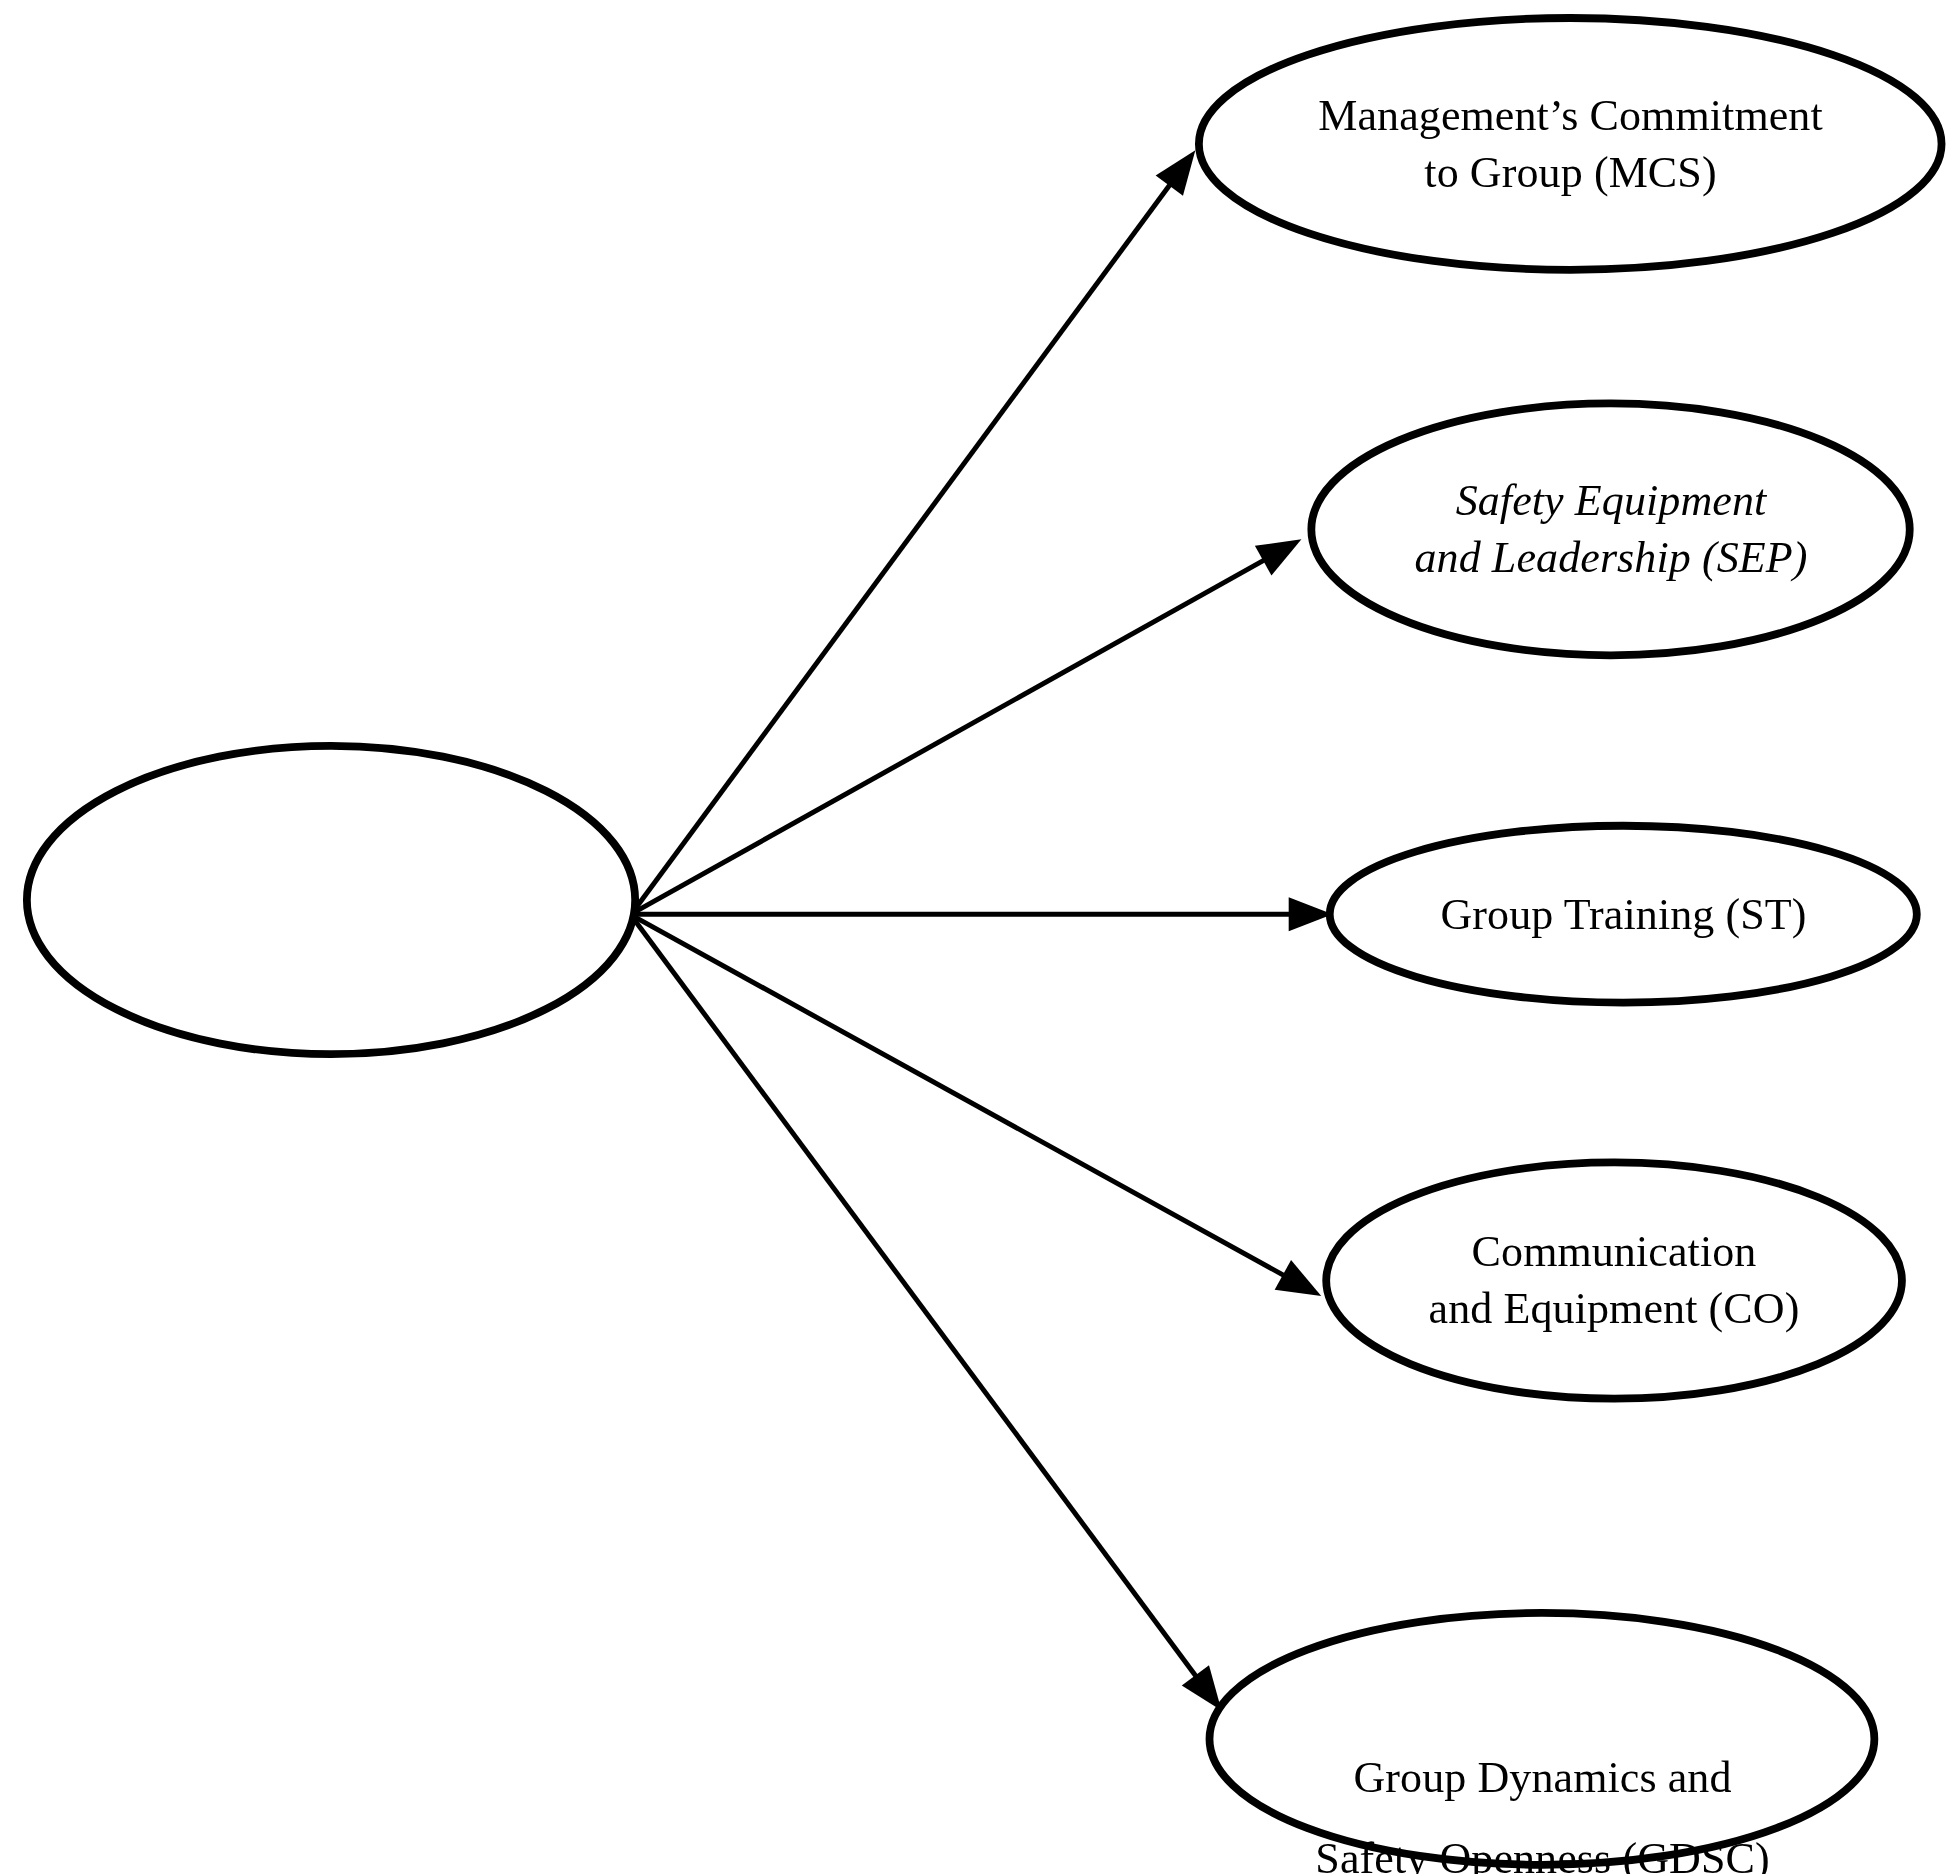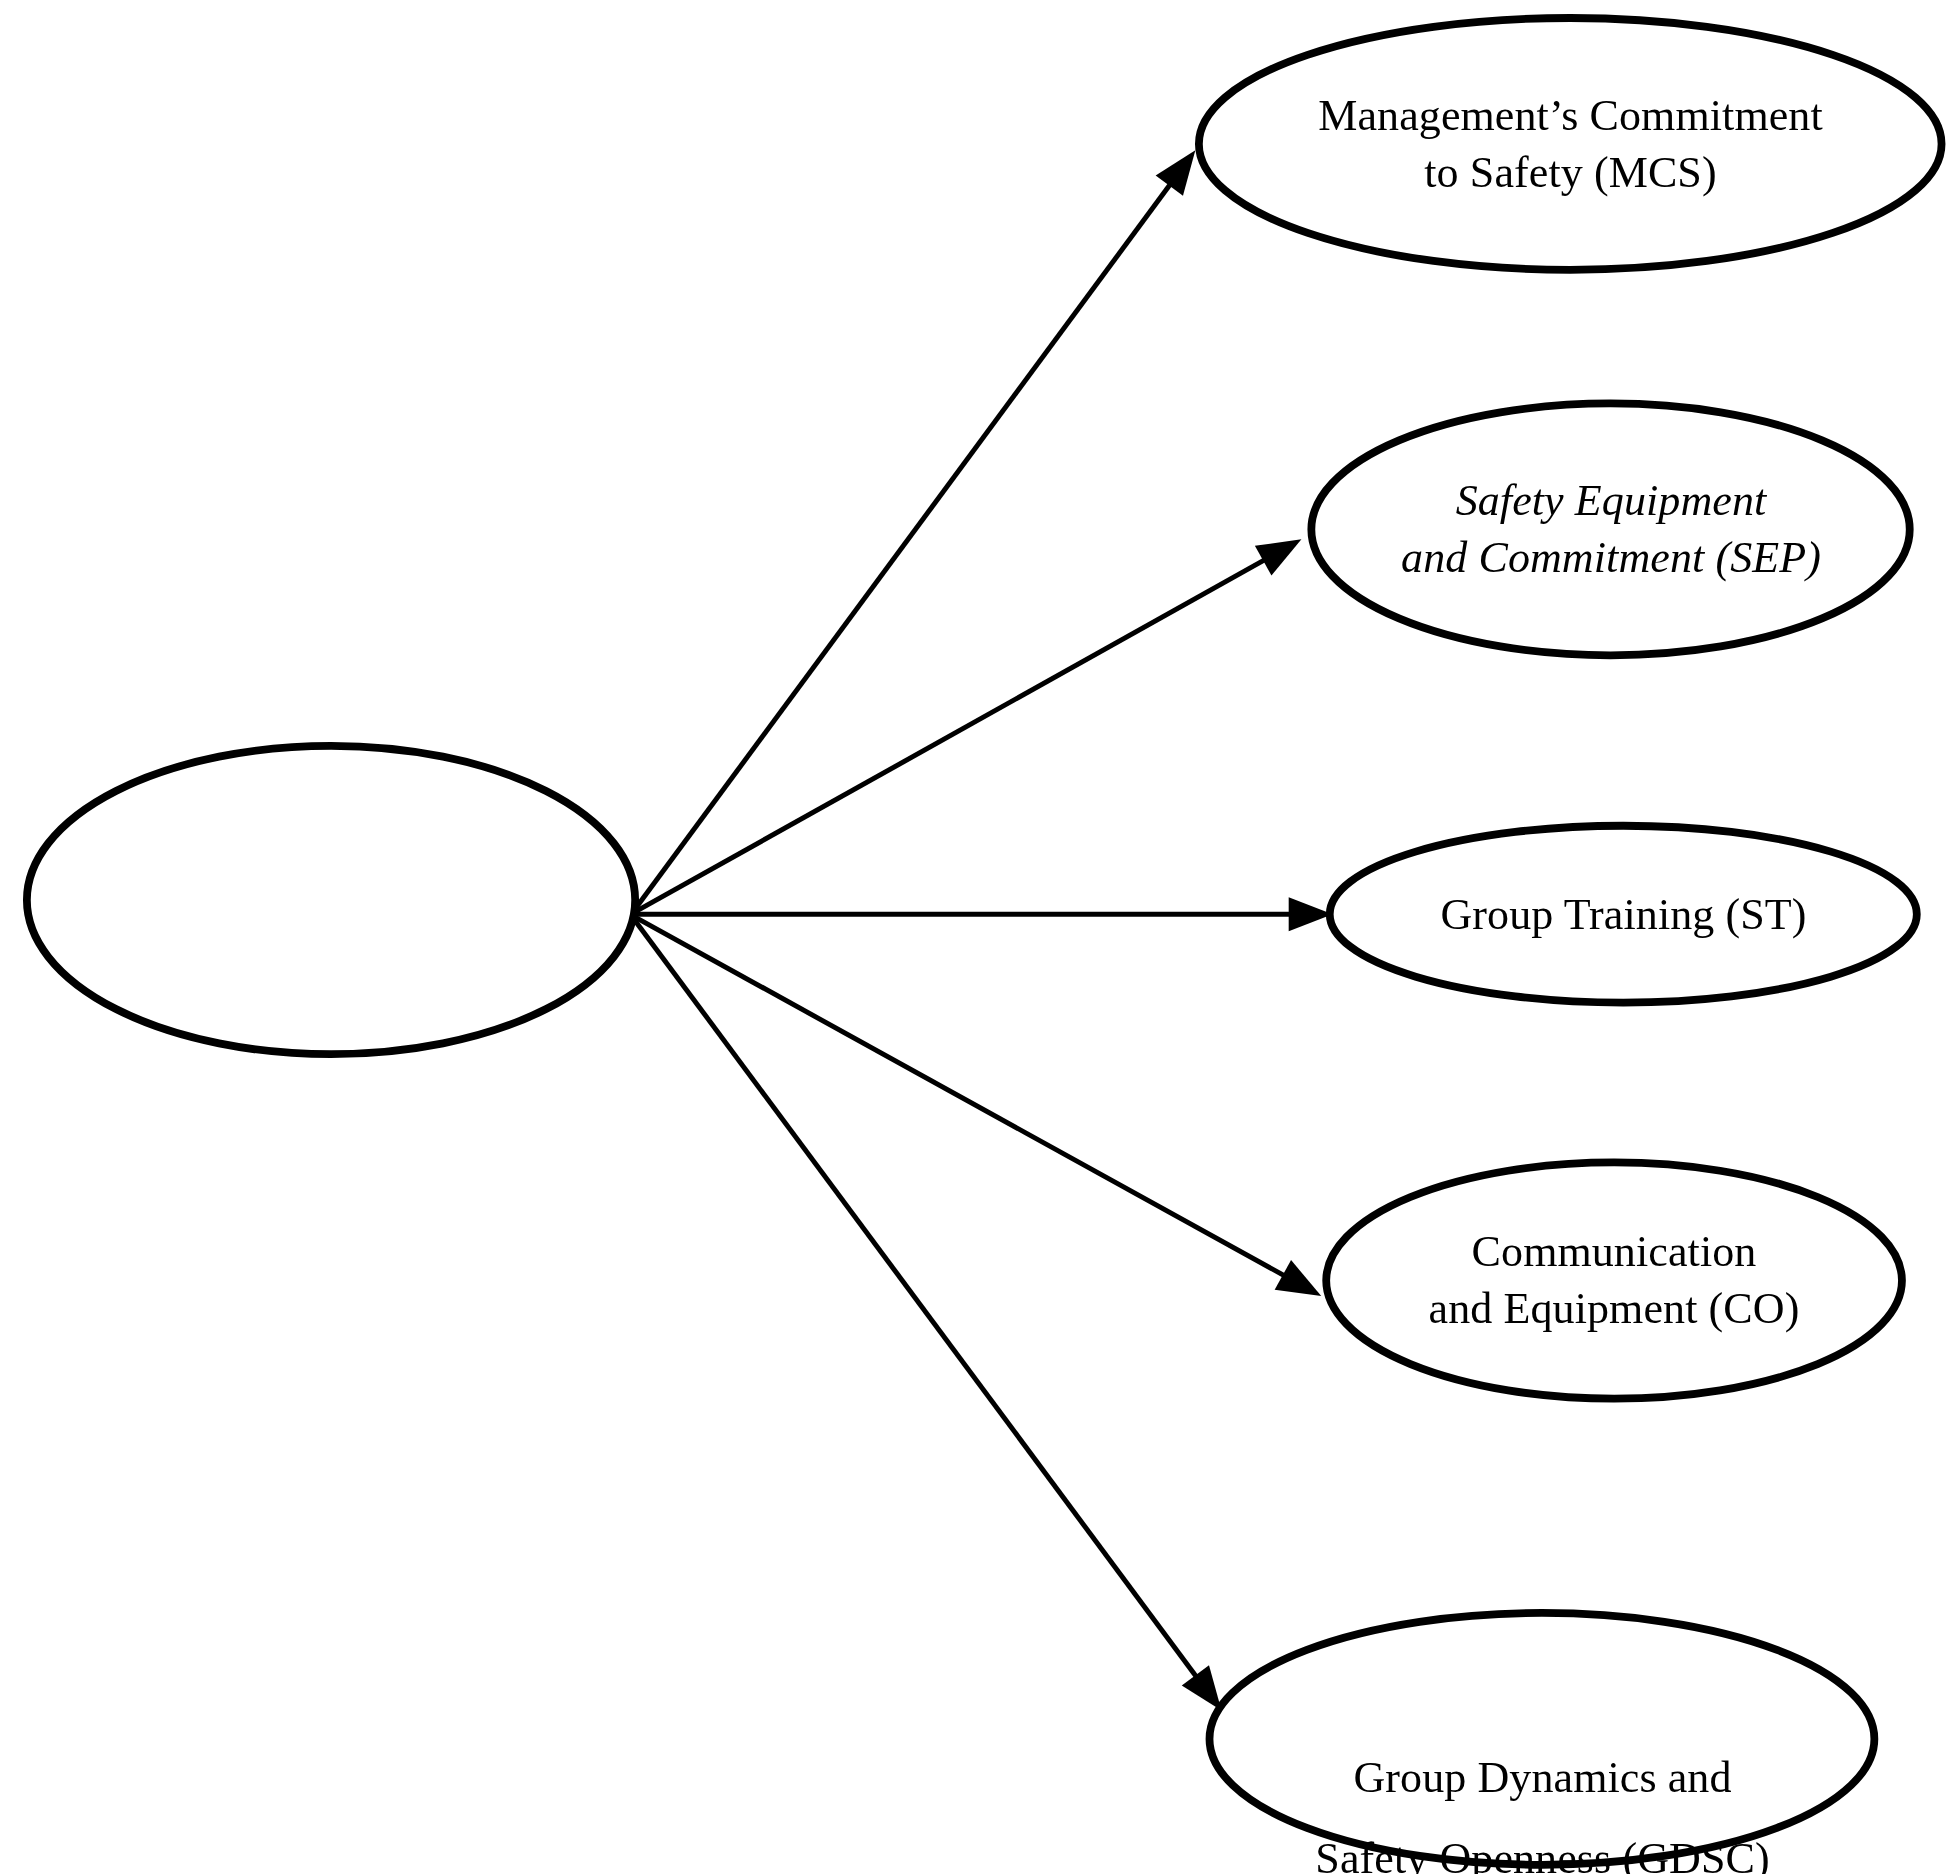--- a/index.html
+++ b/index.html
@@ -95,26 +95,26 @@
       <ellipse class="ellipse-shape" cx="2277" cy="748" rx="423" ry="178" stroke="#000000" stroke-width="11" fill="#ffffff"></ellipse>
       <ellipse class="ellipse-shape" cx="2295" cy="1292" rx="415" ry="125" stroke="#000000" stroke-width="11" fill="#ffffff"></ellipse>
       <ellipse class="ellipse-shape" cx="2282" cy="1810" rx="407" ry="167" stroke="#000000" stroke-width="11" fill="#ffffff"></ellipse>
       <ellipse class="ellipse-shape" cx="2180" cy="2458" rx="470" ry="178" stroke="#000000" stroke-width="11" fill="#ffffff"></ellipse>
     </g>
   </svg>
 
 
   <div class="node-label" style="left: 1199px; top: 17.7px; width: 743px; height: 252px;">
     <span class="line">Management’s Commitment</span>
-    <span class="line">to Safety (MCS)</span>
+    <span class="line">to Group (MCS)</span>
   </div>
 
   <div class="node-label" style="left: 1312px; top: 403px; width: 598px; height: 252px; font-style: italic;">
     <span class="line">Safety Equipment</span>
-    <span class="line">and Commitment (SEP)</span>
+    <span class="line">and Leadership (SEP)</span>
   </div>
 
   <div class="node-label" style="left: 1330px; top: 826px; width: 587px; height: 177px;">
     <span class="line">Group Training (ST)</span>
   </div>
 
   <div class="node-label" style="left: 1326px; top: 1162px; width: 576px; height: 236px;">
     <span class="line">Communication</span>
     <span class="line">and Equipment (CO)</span>
   </div>

